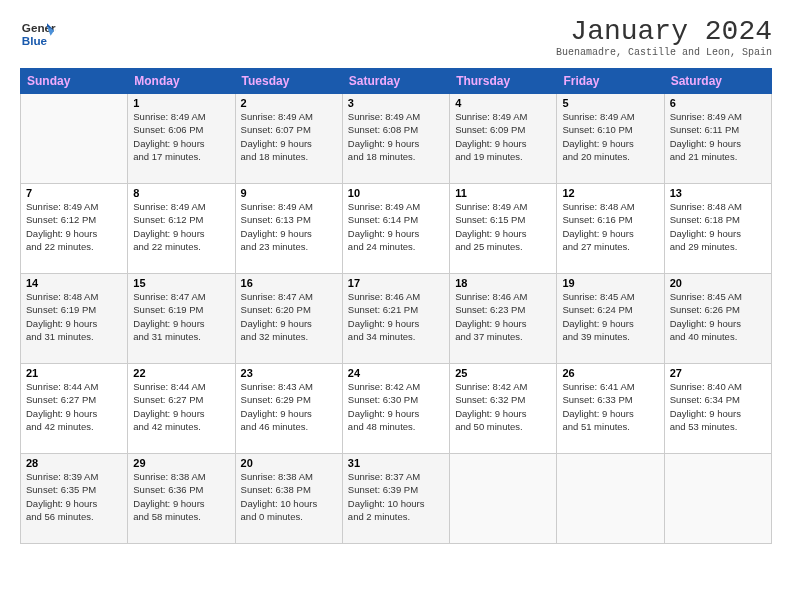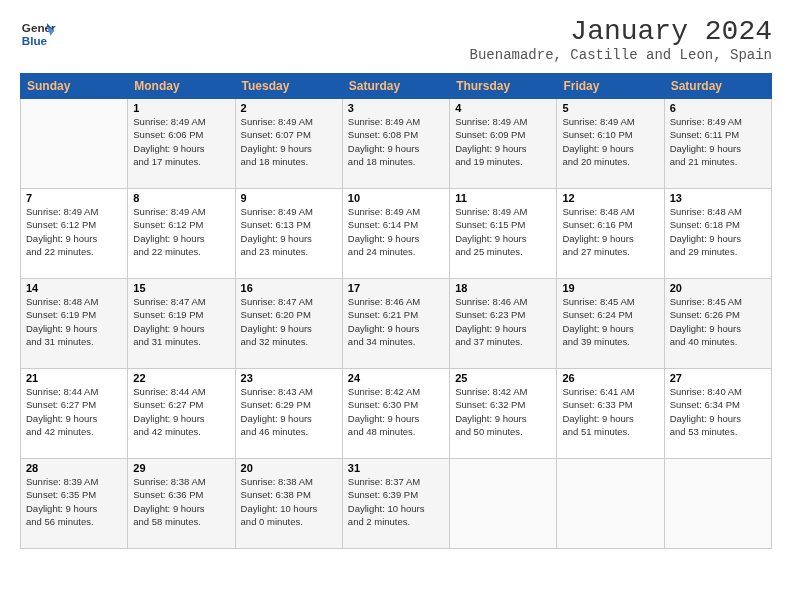--- a/index.html
+++ b/index.html
@@ -33,31 +33,31 @@
     .title-block {
       text-align: right;
       font-family: Liberation Mono, monospace;
     }
     .month-title {
       font-size: 28px;
       color: #333;
       font-weight: normal;
     }
     .subtitle {
-      font-size: 14px;
+      font-size: 10px;
       color: #555;
     }
     .calendar {
       width: 100%;
       border-collapse: collapse;
       font-size: 10.5px;
     }
     .calendar thead tr th {
       background: #1a5aad;
-      color: #fdba74;
+      color: #f0abfc;
       text-align: left;
       padding: 5px 6px;
       font-size: 12px;
       font-weight: bold;
       border: 1px solid #1a5aad;
     }
     .calendar tbody tr td {
       vertical-align: top;
       border: 1px solid #ccc;
       padding: 3px 5px;

